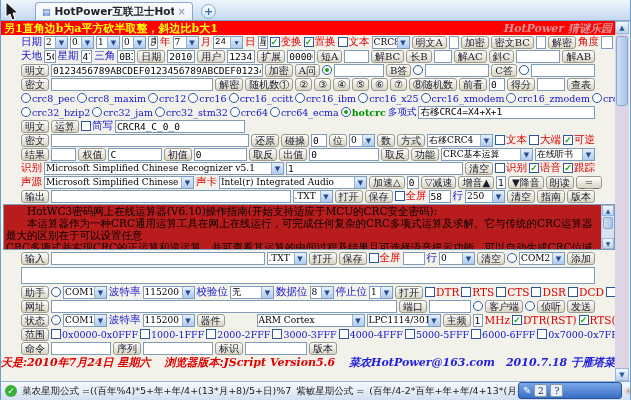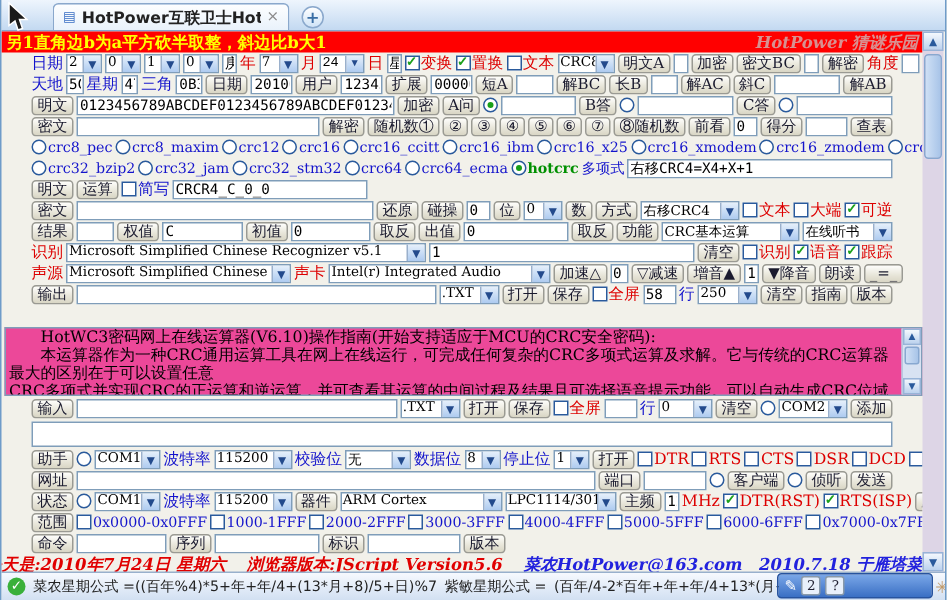--- a/index.html
+++ b/index.html
@@ -47,21 +47,21 @@
   .sel-v { flex:1; font-size:9px; padding:0 1px; white-space:nowrap; overflow:hidden; color:#000; }
   .sel-a { width:12px; align-self:stretch; background:linear-gradient(#e6f0fb,#aecbf0); color:#234a8c;
     font-size:7px; text-align:center; border-left:1px solid #9ab0cc; line-height:12px; }
   .ckw, .rdw { display:inline-flex; align-items:center; gap:1px; white-space:nowrap; flex-shrink:0; }
   .ckbox { width:10px; height:10px; border:1px solid #2a5a9c; background:#fff; display:inline-block;
     font-size:9px; line-height:8px; color:#1ca11c; text-align:center; font-weight:bold; }
   .rd { width:10px; height:10px; border:1px solid #2a5a9c; border-radius:50%; background:#fff;
     display:inline-block; position:relative; flex-shrink:0; }
   .rd.on::after { content:""; position:absolute; inset:2px; background:#18a018; border-radius:50%; }
   
-  .textbox-wrap { margin:15px 15px 1px 2px; border:1px solid #7f9db9; background:#ec4899; height:46px; display:flex; }
+  .textbox-wrap { margin:1px 15px 1px 2px; border:1px solid #7f9db9; background:#b91c1c; height:46px; display:flex; }
   .textbox { flex:1; overflow:hidden; font-size:10.5px; line-height:12px; color:#000; padding:0 2px; }
   .tscroll { width:13px; background:#d8e2f2; border-left:1px solid #b8c8e0; display:flex; flex-direction:column; }
   .tsa { height:11px; background:linear-gradient(#f4f8fd,#bcd2ee); border:1px solid #98b4d8; color:#2a5a9c;
     font-size:6px; text-align:center; line-height:10px; }
   .tst { flex:1; position:relative; }
   .tst::after { content:""; position:absolute; top:1px; left:1px; right:1px; height:10px;
     background:linear-gradient(90deg,#cfe0f5,#a8c4e8); border:1px solid #88a8d0; border-radius:2px; }
   .row.tall { height:20px; }
   .row.tall .tin { height:17px; }
   
@@ -562,21 +562,21 @@
       <span class="sel" style="width: 44px;">
         <span class="sel-v">COM1</span>
         <span class="sel-a">▼</span>
       </span>
       <span class="lbl b">波特率</span>
       <span class="sel" style="width: 52px;">
         <span class="sel-v">115200</span>
         <span class="sel-a">▼</span>
       </span>
       <button class="btn">器件</button>
-      <span class="sel" style="width: 108px;">
+      <span class="sel" style="width: 108px; margin-left: 30px;">
         <span class="sel-v">ARM Cortex</span>
         <span class="sel-a">▼</span>
       </span>
       <span class="sel" style="width: 74px;">
         <span class="sel-v">LPC1114/301</span>
         <span class="sel-a">▼</span>
       </span>
       <button class="btn">主频</button>
       <input class="tin" value="12.000" style="width: 36px;">
       <span class="lbl r">MHz</span>

